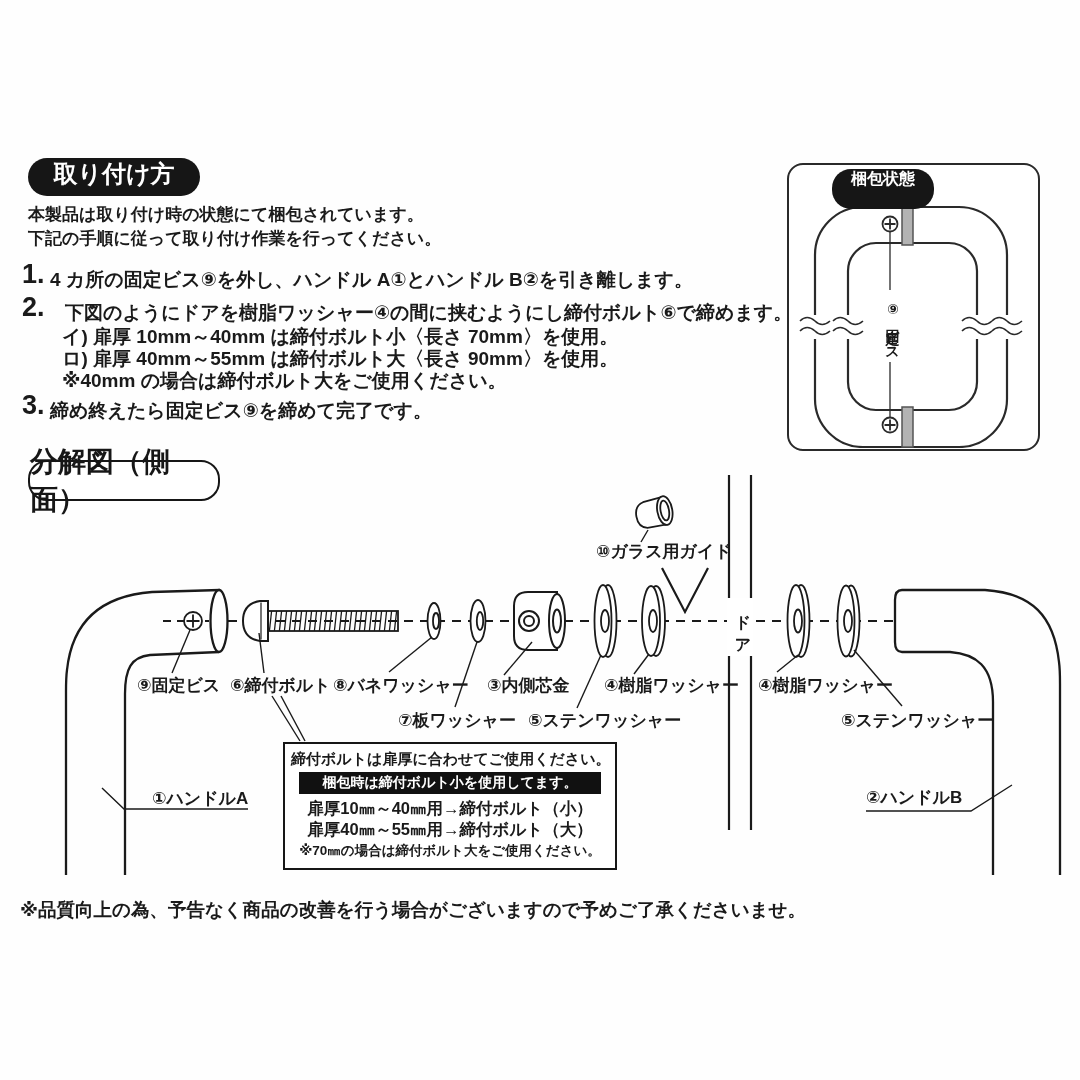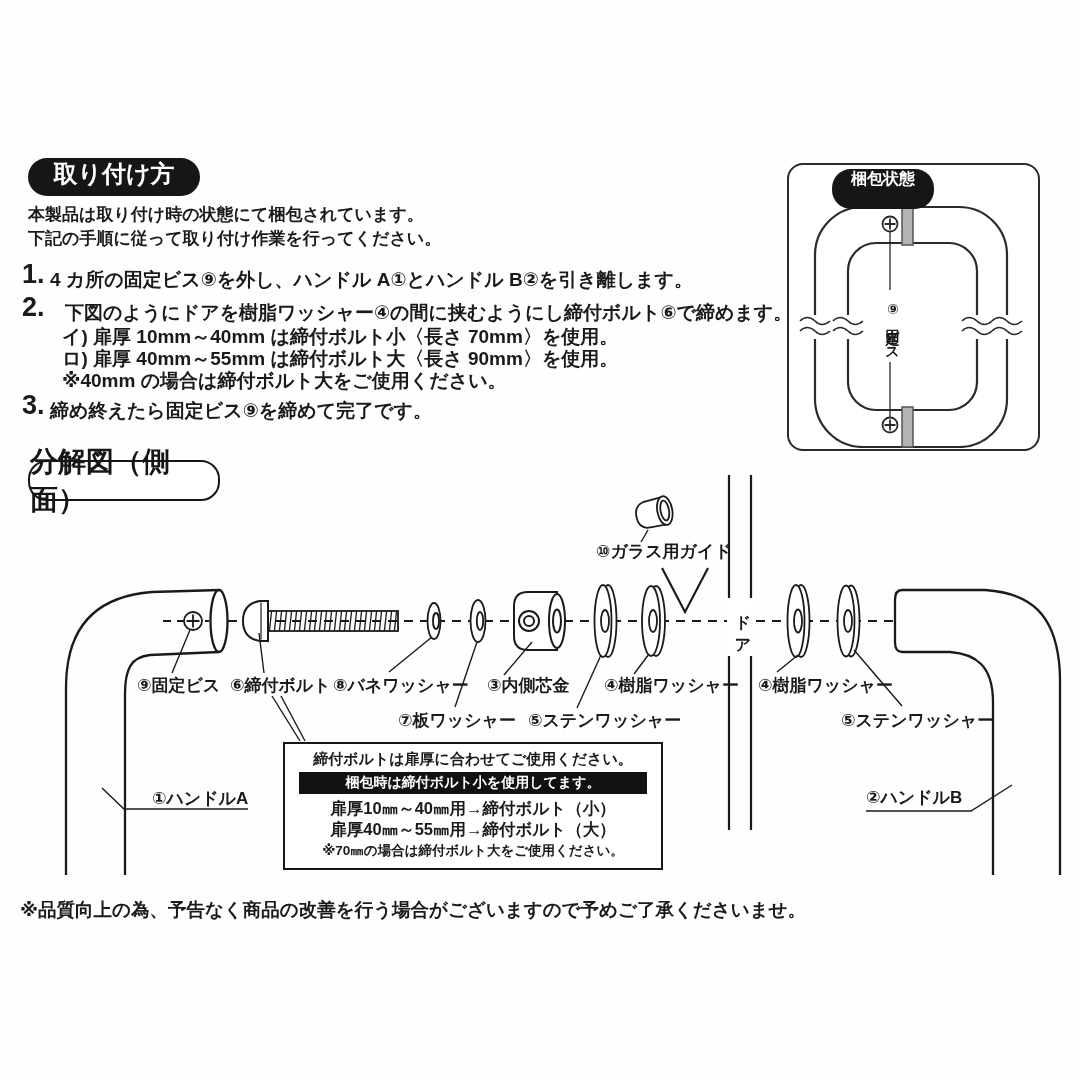--- a/index.html
+++ b/index.html
@@ -6,21 +6,21 @@
   #page{position:relative;width:1080px;height:1080px;background:#fefefe;overflow:hidden;
         font-family:"Liberation Sans","DejaVu Sans",sans-serif;color:#1a1a1a;}
   .abs{position:absolute;}
   .stadium-dark{background:#161616;color:#fff;border-radius:19px;display:flex;justify-content:center;
         font-weight:bold;}
   .stadium-light{background:#fff;color:#161616;border:2.5px solid #161616;border-radius:19px;display:flex;align-items:center;justify-content:center;font-weight:bold;}
   .intro{font-size:17px;font-weight:bold;line-height:23px;white-space:nowrap;}
   .step-num{font-size:27px;font-weight:bold;}
   .step-text{font-size:19px;font-weight:bold;white-space:nowrap;}
   .sub-text{font-size:19px;font-weight:bold;white-space:nowrap;}
-  .note-box{left:283px;top:742px;width:380px;height:128px;border:2.5px solid #161616;background:#fff;
+  .note-box{left:283px;top:742px;width:334px;height:128px;border:2.5px solid #161616;background:#fff;
         box-sizing:border-box;padding:6px 6px 4px 6px;text-align:center;}
   .note-l1{font-size:15px;font-weight:bold;white-space:nowrap;}
   .note-bar{background:#111;color:#fff;font-size:14px;font-weight:bold;margin:3px 8px 4px 8px;padding:2px 0;white-space:nowrap;}
   .note-l34{font-size:16.5px;font-weight:bold;white-space:nowrap;line-height:21px;}
   .note-l5{font-size:13.5px;font-weight:bold;white-space:nowrap;margin-top:2px;}
   .disclaimer{font-size:18.5px;font-weight:bold;white-space:nowrap;}
   .pack-box{left:787px;top:163px;width:253px;height:288px;border:2.5px solid #2a2a2a;border-radius:16px;background:#fff;box-sizing:border-box;}
   .pack-title{left:832px;top:169px;width:102px;height:40px;font-size:16px;}
   .vtext{writing-mode:vertical-rl;text-orientation:upright;font-weight:bold;letter-spacing:1px;background:#fff;text-align:center;}
   svg text{font-family:"Liberation Sans","DejaVu Sans",sans-serif;font-weight:bold;fill:#1a1a1a;}

